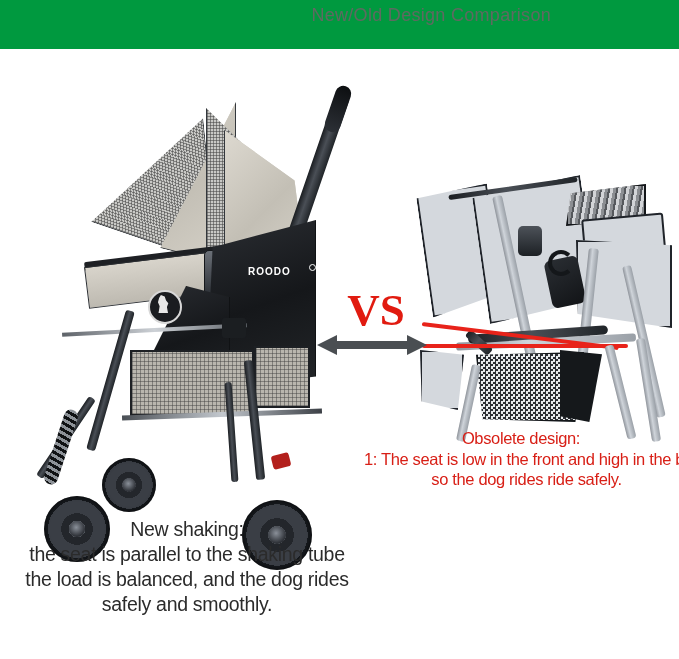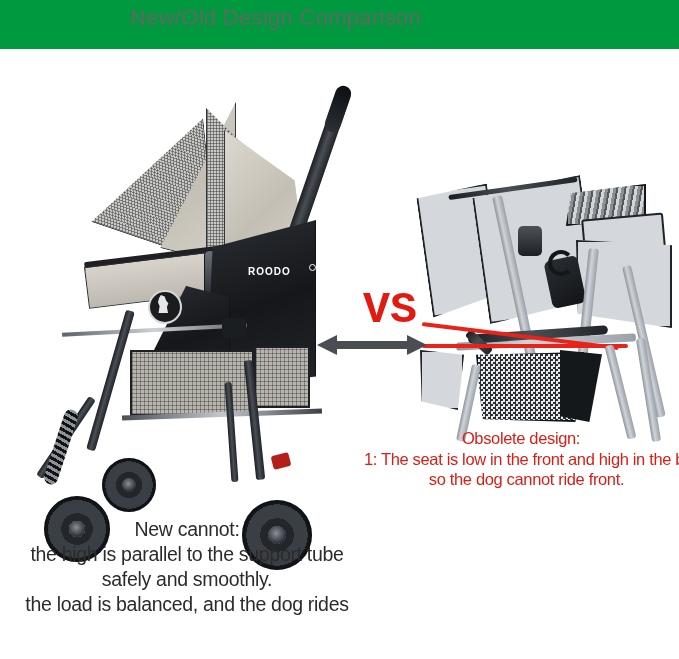--- a/index.html
+++ b/index.html
@@ -23,23 +23,23 @@
     position: absolute;
     left: 0; top: 0;
     width: 679px;
     height: 49px;
     background: #00993f;
   }
   #banner-title {
     position: absolute;
     left: 0; top: 5px;
     width: 551px;
-    text-align: center;
-    font-family: "Liberation Sans", sans-serif;
-    font-size: 22px;
+    text-align: right;
+    font-family: "Liberation Sans", sans-serif;
+    font-size: 18px;
     font-weight: 400;
     letter-spacing: 0.3px;
     color: #5e6a61;
     white-space: nowrap;
   }
 
   
   .stage { position: absolute; }
 
   
@@ -89,24 +89,24 @@
   .redline {
     position: absolute;
     background: #e8231a;
     border-radius: 2px;
     height: 4px;
   }
 
   
   #vs-label {
     position: absolute;
-    left: 344px; top: 288px;
+    left: 330px; top: 288px;
     width: 92px;
     text-align: center;
-    font-family: Liberation Mono, monospace;
+    font-family: Liberation Serif, serif;
     font-size: 45px;
     font-weight: 700;
     color: #e11b10;
     line-height: 1;
   }
   #vs-arrow {
     position: absolute;
     left: 317px; top: 334px;
     width: 110px; height: 22px;
   }
@@ -333,25 +333,25 @@
 
   <div id="vs-label">VS</div>
 
   <div id="vs-arrow">
     <svg width="110" height="22" viewBox="0 0 110 22" xmlns="http://www.w3.org/2000/svg">
       <polygon points="0,11 20,1 20,7 90,7 90,1 110,11 90,21 90,15 20,15 20,21" fill="#4a4e52"></polygon>
     </svg>
   </div>
 
   <div id="caption-new">
-    <span class="line">New cannot:</span>
-    <span class="line">the high is parallel to the support tube</span>
+    <span class="line">New shaking:</span>
+    <span class="line">the seat is parallel to the shaking tube</span>
+    <span class="line">the load is balanced, and the dog rides</span>
     <span class="line">safely and smoothly.</span>
-    <span class="line">the load is balanced, and the dog rides</span>
   </div>
 
   <div id="caption-old">
     <span class="line">Obsolete design:</span>
     <span class="line">1: The seat is low in the front and high in the back</span>
-    <span class="line indent">so the dog cannot ride front.</span>
+    <span class="line indent">so the dog rides ride safely.</span>
   </div>
 
 </div>
 
 </body></html>

